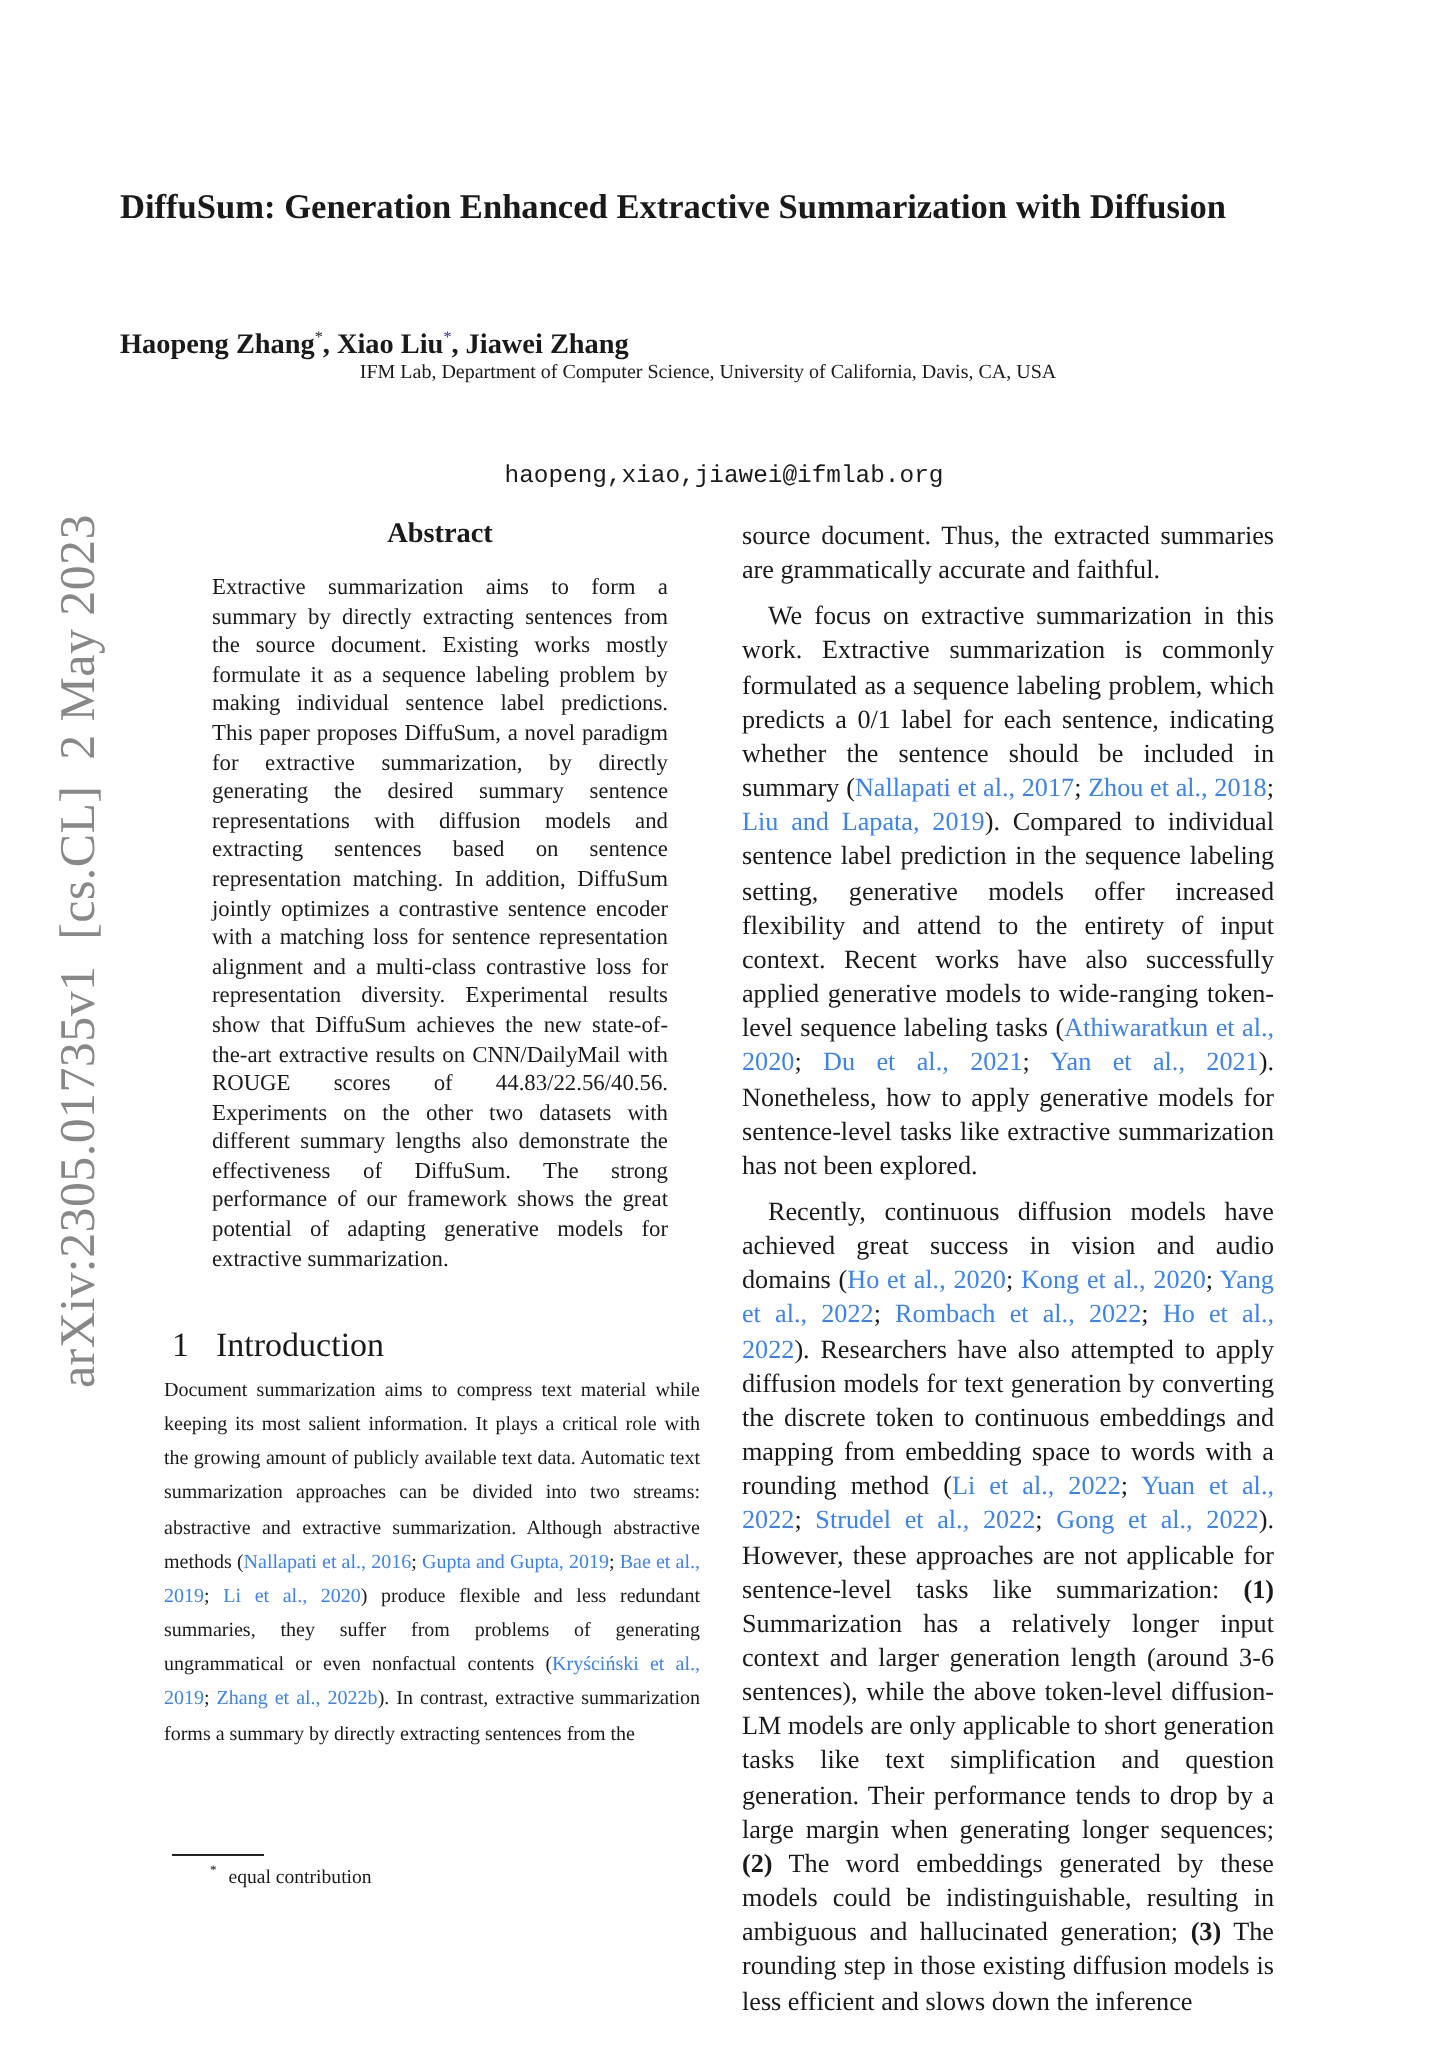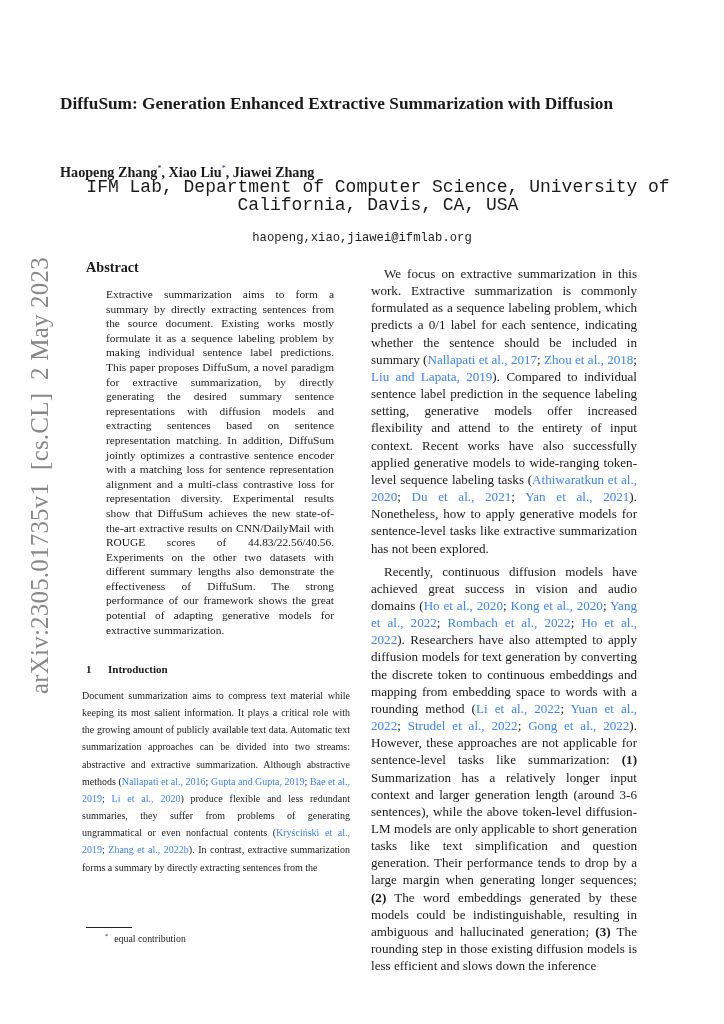--- a/index.html
+++ b/index.html
@@ -4,33 +4,33 @@
 <style>
   html, body { margin:0; padding:0; background:#ffffff; }
   body { width:724px; height:1024px; position:relative; overflow:hidden;
          font-family:"Liberation Serif", serif; color:#1a1a1a; }
   .title { position:absolute; left:60px; width:604px; top:93px; text-align:left;
            font-weight:bold; font-size:17.3px; line-height:21px; }
   .authors { position:absolute; left:60px; width:604px; top:160px; text-align:left;
              font-weight:bold; font-size:14.2px; line-height:18px; }
   .authors sup { font-size:8px; font-weight:normal; }
   .authors sup.blue { color:#2a2ab8; }
-  .affil { position:absolute; left:76px; width:604px; top:178px; text-align:center;
-           font-size:18px; line-height:18px;font-family:Liberation Mono, monospace; }
+  .affil { position:absolute; left:52px; width:604px; top:178px; text-align:center;
+           font-size:10px; line-height:18px; }
   .email { position:absolute; left:60px; width:604px; top:195px; text-align:center;
            font-family:"Liberation Mono", monospace; font-size:12.2px; line-height:16px;margin-top:35px; }
   .arxiv { position:absolute; left:-170px; top:470px; width:420px; text-align:center;
            transform:rotate(-90deg); transform-origin:center center;
            font-family:"Liberation Serif", serif; font-size:25px; color:#888888;
            letter-spacing:0.2px; white-space:nowrap; }
-  .abs-head { position:absolute; left:86px; width:268px; top:259px; 
+  .abs-head { position:absolute; left:86px; width:268px; top:259px; text-align:center;
               font-weight:bold; font-size:14.2px; }
   .abstract { position:absolute; left:106px; width:228px; top:287px;
               font-size:11.4px; line-height:14.6px; text-align:justify; hyphens:manual; }
-  .sec-head { position:absolute; left:86px; top:663px; font-weight:bold; font-size:11px; }
+  .sec-head { position:absolute; left:86px; top:663px; font-weight:normal; font-size:17px; }
   .sec-head .num { display:inline-block; width:22px; }
   .intro { position:absolute; left:82px; width:268px; top:687px;
            font-size:10px; line-height:17.15px; text-align:justify; }
   .rightcol { position:absolute; left:371px; width:266px; top:259px;
               font-size:13.1px; line-height:17.15px; text-align:justify; }
   .rightcol p { margin:0; }
   .rightcol p.indent { text-indent:13px; margin-top:6px; }
   .cite { color:#3b82f6; }
   .fnrule { position:absolute; left:86px; top:927px; width:46px; height:0;
             border-top:1px solid #222; }
@@ -59,15 +59,16 @@
 <div class="sec-head">
   <span class="num">1</span><span>Introduction</span>
 </div>
 
 <div class="intro"><span>Document summarization aims to compress text material while keeping its most salient information. It plays a critical role with the growing amount of publicly available text data. Automatic text summarization approaches can be divided into two streams: abstractive and extractive summarization. Although abstractive methods (</span><a class="cite">Nallapati et al., 2016</a><span>; </span><a class="cite">Gupta and Gupta, 2019</a><span>; </span><a class="cite">Bae et al., 2019</a><span>; </span><a class="cite">Li et al., 2020</a><span>) produce flexible and less redundant summaries, they suffer from problems of generating ungrammatical or even nonfactual contents (</span><a class="cite">Kryściński et al., 2019</a><span>; </span><a class="cite">Zhang et al., 2022b</a><span>). In contrast, extractive summarization forms a summary by directly extracting sentences from the</span></div>
 
 <div class="fnrule"></div>
 <div class="footnote"><sup>*</sup><span>equal contribution</span></div>
 
 <div class="rightcol">
+  <p><span>source document. Thus, the extracted summaries are grammatically accurate and faithful.</span></p>
   <p class="indent"><span>We focus on extractive summarization in this work. Extractive summarization is commonly formulated as a sequence labeling problem, which predicts a 0/1 label for each sentence, indicating whether the sentence should be included in summary (</span><a class="cite">Nallapati et al., 2017</a><span>; </span><a class="cite">Zhou et al., 2018</a><span>; </span><a class="cite">Liu and Lapata, 2019</a><span>). Compared to individual sentence label prediction in the sequence labeling setting, generative models offer increased flexibility and attend to the entirety of input context. Recent works have also successfully applied generative models to wide-ranging token-level sequence labeling tasks (</span><a class="cite">Athiwaratkun et al., 2020</a><span>; </span><a class="cite">Du et al., 2021</a><span>; </span><a class="cite">Yan et al., 2021</a><span>). Nonetheless, how to apply generative models for sentence-level tasks like extractive summarization has not been explored.</span></p>
   <p class="indent"><span>Recently, continuous diffusion models have achieved great success in vision and audio domains (</span><a class="cite">Ho et al., 2020</a><span>; </span><a class="cite">Kong et al., 2020</a><span>; </span><a class="cite">Yang et al., 2022</a><span>; </span><a class="cite">Rombach et al., 2022</a><span>; </span><a class="cite">Ho et al., 2022</a><span>). Researchers have also attempted to apply diffusion models for text generation by converting the discrete token to continuous embeddings and mapping from embedding space to words with a rounding method (</span><a class="cite">Li et al., 2022</a><span>; </span><a class="cite">Yuan et al., 2022</a><span>; </span><a class="cite">Strudel et al., 2022</a><span>; </span><a class="cite">Gong et al., 2022</a><span>). However, these approaches are not applicable for sentence-level tasks like summarization: </span><b class="enum">(1)</b><span> Summarization has a relatively longer input context and larger generation length (around 3-6 sentences), while the above token-level diffusion-LM models are only applicable to short generation tasks like text simplification and question generation. Their performance tends to drop by a large margin when generating longer sequences; </span><b class="enum">(2)</b><span> The word embeddings generated by these models could be indistinguishable, resulting in ambiguous and hallucinated generation; </span><b class="enum">(3)</b><span> The rounding step in those existing diffusion models is less efficient and slows down the inference</span></p>
 </div>
 
 </body></html>

